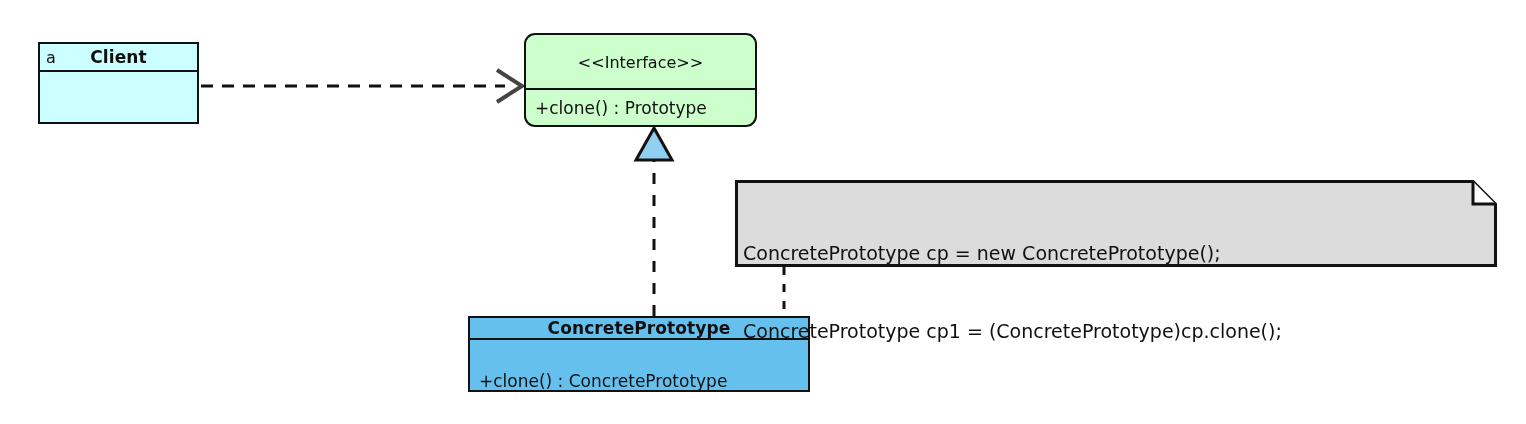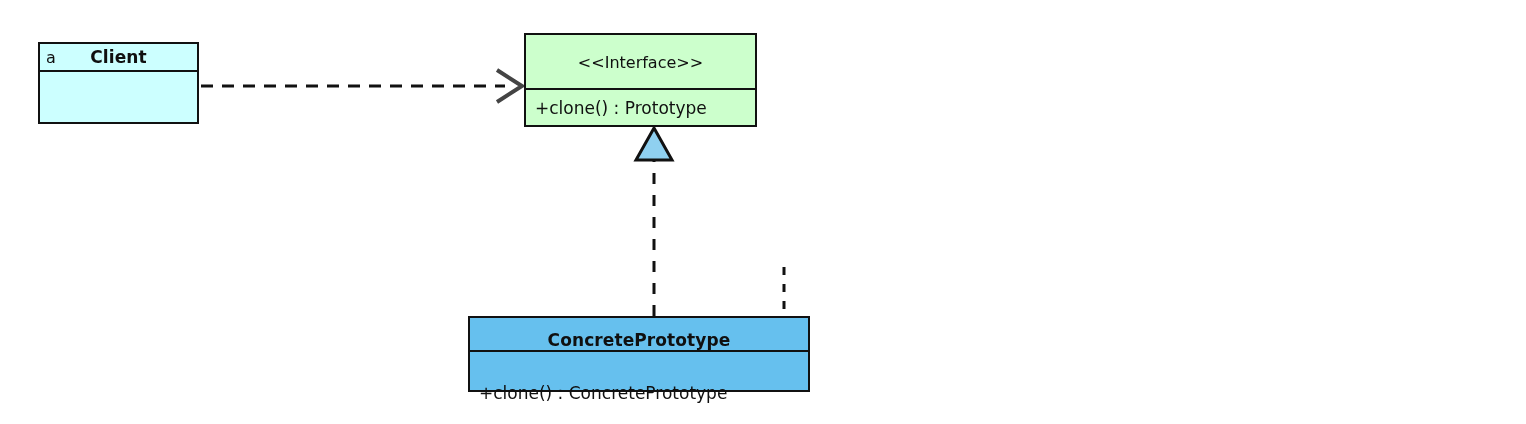--- a/index.html
+++ b/index.html
@@ -93,41 +93,41 @@
     flex: 1;
   }
 
   
   #prototype-class {
     left: 524px;
     top: 33px;
     width: 233px;
     height: 94px;
     background: #ccffcc;
+    border-radius: 11px;
   }
   #prototype-header {
     height: 55px;
     padding-top: 2px;
   }
   #prototype-ops {
     flex: 1;
     justify-content: center;
   }
 
   
   #concrete-class {
     left: 468px;
     top: 316px;
     width: 342px;
     height: 76px;
     background: #66c0ee;
   }
   #concrete-header {
     height: 28px;
-    margin-top: 12px;
   }
   #concrete-ops {
     flex: 1;
     justify-content: flex-start;
     padding-top: 4px;
     margin-top: 27px;
   }
 
   
   #code-note {
@@ -200,14 +200,24 @@
 
   <div class="uml-class" id="concrete-class">
     <div class="uml-compartment divided" id="concrete-header">
       <span class="uml-name">ConcretePrototype</span>
     </div>
     <div class="uml-compartment" id="concrete-ops">
       <span class="uml-member">+clone() : ConcretePrototype</span>
     </div>
   </div>
 
+  <div id="code-note">
+    <svg id="code-note-shape" viewBox="0 0 762 87" preserveAspectRatio="none" xmlns="http://www.w3.org/2000/svg">
+      <path d="M 1.5 1.5 L 738 1.5 L 760.5 24 L 760.5 85.5 L 1.5 85.5 Z" fill="#dcdcdc" stroke="#111111" stroke-width="3" stroke-linejoin="miter"></path>
+      <path d="M 738 1.5 L 738 24 L 760.5 24" fill="#ffffff" stroke="#111111" stroke-width="3" stroke-linejoin="miter"></path>
+    </svg>
+    <div id="code-note-text">
+      <span class="note-line">ConcretePrototype cp = new ConcretePrototype();</span>
+      <span class="note-line">ConcretePrototype cp1 = (ConcretePrototype)cp.clone();</span>
+    </div>
+  </div>
 
 </div>
 
 </body></html>

